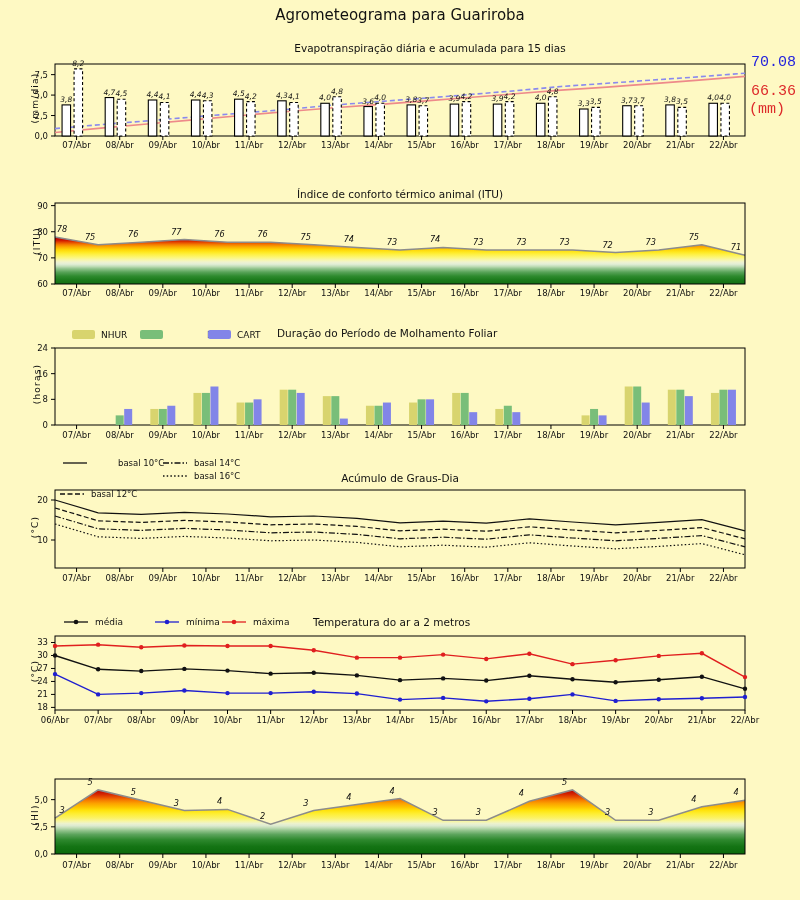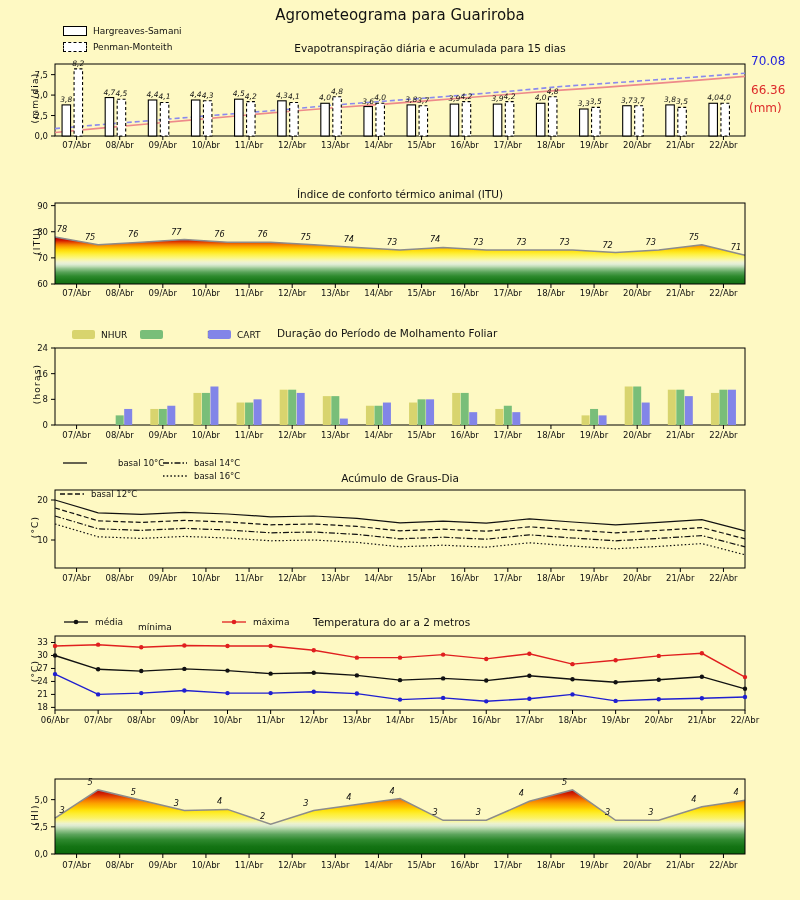--- a/index.html
+++ b/index.html
@@ -8,21 +8,21 @@
   .abs{position:absolute;}
   .main-title{width:800px;text-align:center;font-size:15px;color:#111;}
   .panel-title{font-size:10.5px;color:#111;white-space:nowrap;}
   .centered{width:800px;text-align:center;}
   .ylab{width:90px;text-align:center;font-size:9px;letter-spacing:1.2px;transform:rotate(-90deg);}
   .leg-row{display:flex;align-items:center;gap:6px;height:11px;}
   .leg-label{font-size:9px;white-space:nowrap;}
   .box{display:inline-block;width:22px;height:8px;background:#fff;border:1.2px solid #000;}
   .box.dashed{border-style:dashed;}
   .swatch{display:inline-block;width:23px;height:9px;border-radius:2px;}
-  .acc-label{font-size:12px;white-space:nowrap;}
+  .acc-label{font-size:15px;white-space:nowrap;font-family:Liberation Mono, monospace;}
   svg text{font-family:"DejaVu Sans","Liberation Sans",sans-serif;}
 </style>
 </head>
 <body>
 
 <div class="page">
 
   <div class="abs main-title" style="top:6px;left:0;">Agrometeograma para Guariroba</div>
 
   <svg id="chart-svg" class="abs" style="top:0;left:0;" width="800" height="900">
@@ -531,30 +531,20 @@
         <text x="521.375" y="796.2826086956521" text-anchor="middle" font-size="8.2px" font-style="italic" fill="#111">4</text>
         <text x="564.5" y="784.8695652173913" text-anchor="middle" font-size="8.2px" font-style="italic" fill="#111">5</text>
         <text x="607.625" y="815.304347826087" text-anchor="middle" font-size="8.2px" font-style="italic" fill="#111">3</text>
         <text x="650.75" y="815.304347826087" text-anchor="middle" font-size="8.2px" font-style="italic" fill="#111">3</text>
         <text x="693.875" y="801.7173913043479" text-anchor="middle" font-size="8.2px" font-style="italic" fill="#111">4</text>
         <text x="736" y="795.195652173913" text-anchor="middle" font-size="8.2px" font-style="italic" fill="#111">4</text>
       </g>
     </svg>
 
   <div class="abs panel-title" style="top:42px;left:0;width:860px;text-align:center;">Evapotranspiração diária e acumulada para 15 dias</div>
-  <div class="abs" style="top:25px;left:63px;">
-    <div class="leg-row">
-      <span class="box"></span>
-      <span class="leg-label">Hargreaves-Samani</span>
-    </div>
-    <div class="leg-row" style="margin-top:5px;">
-      <span class="box dashed"></span>
-      <span class="leg-label">Penman-Monteith</span>
-    </div>
-  </div>
   <div class="abs ylab" style="top:93px;left:-10px;">(mm/dia)</div>
   <div class="abs acc-label" style="top:54px;left:751px;color:#2323dd;">70.08</div>
   <div class="abs acc-label" style="top:83px;left:751px;color:#dd2a2a;">66.36</div>
   <div class="abs acc-label" style="top:101px;left:749px;color:#dd2a2a;">(mm)</div>
 
   <div class="abs panel-title centered" style="top:188px;text-align:center;">Índice de conforto térmico animal (ITU)</div>
   <div class="abs ylab" style="top:236px;left:-8px;">(ITU)</div>
 
   <div class="abs panel-title" style="top:327px;left:277px;">Duração do Período de Molhamento Foliar</div>
   <div class="abs leg-row" style="top:329px;left:72px;">
@@ -599,21 +589,21 @@
   <div class="abs ylab" style="top:522px;left:-10px;">(°C)</div>
 
   <div class="abs panel-title" style="top:616px;left:313px;">Temperatura do ar a 2 metros</div>
   <div class="abs leg-row" style="top:616px;left:63px;">
     <svg width="26" height="10">
         <line x1="1" y1="5" x2="25" y2="5" stroke="#111" stroke-width="1.3"></line>
         <circle cx="13" cy="5" r="2.3" fill="#111"></circle>
       </svg>
     <span class="leg-label">média</span>
   </div>
-  <div class="abs leg-row" style="top:616px;left:138px;flex-direction:column;">
+  <div class="abs leg-row" style="top:616px;left:154px;">
     <svg width="26" height="10">
         <line x1="1" y1="5" x2="25" y2="5" stroke="#1f1fd0" stroke-width="1.3"></line>
         <circle cx="13" cy="5" r="2.3" fill="#1f1fd0"></circle>
       </svg>
     <span class="leg-label">mínima</span>
   </div>
   <div class="abs leg-row" style="top:616px;left:221px;">
     <svg width="26" height="10">
         <line x1="1" y1="5" x2="25" y2="5" stroke="#e01f1f" stroke-width="1.3"></line>
         <circle cx="13" cy="5" r="2.3" fill="#e01f1f"></circle>

